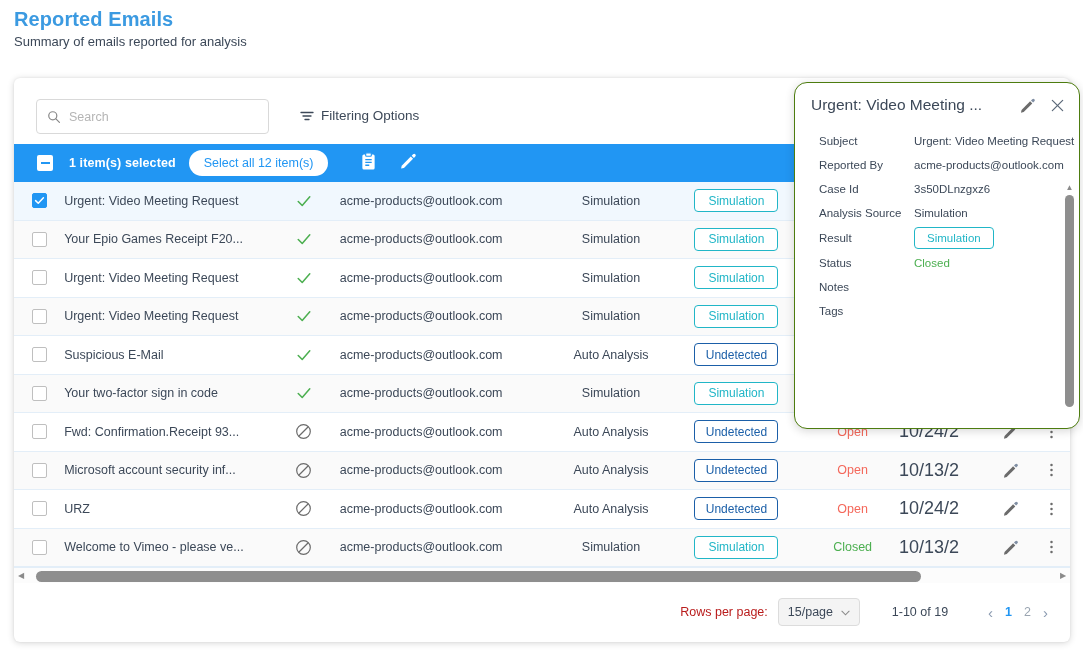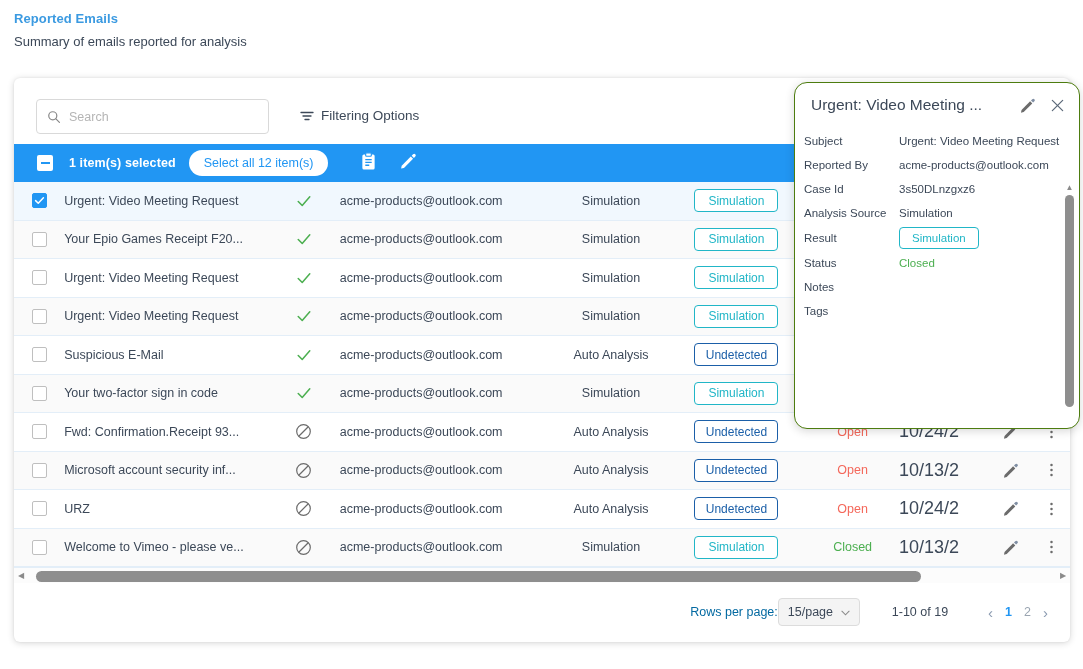--- a/index.html
+++ b/index.html
@@ -8,21 +8,21 @@
     width: 1083px; height: 669px;
     background: #ffffff;
     font-family: "Liberation Sans", sans-serif;
     overflow: hidden;
   }
   #root { position: relative; width: 1083px; height: 669px; background: #fff; }
 
   
   .page-head { position: absolute; left: 14px; top: 8px; }
   .page-title {
-    font-size: 13px; color: #3b9ae1; font-weight: 600;
+    font-size: 20px; color: #3b9ae1; font-weight: 600;
     letter-spacing: .1px; margin: 0 0 3px 0; line-height: 22px;
   }
   .page-sub { font-size: 13px; color: #3c4858; line-height: 17px; }
 
   
   .card {
     position: absolute; left: 14px; top: 78px;
     width: 1056px; height: 564px;
     background: #fff;
     border-radius: 6px;
@@ -122,21 +122,21 @@
     position: absolute; left: 8px; top: 1px;
     width: 885px; height: 11px; border-radius: 6px; background: #8e8e8e;
   }
 
   
   .footer {
     position: relative; height: 58px;
     display: flex; align-items: center; justify-content: flex-end;
     padding-right: 22px; gap: 0;
   }
-  .rows-label { font-size: 12.5px; color: #0369a1; }
+  .rows-label { font-size: 12.5px; color: #b91c1c; margin-right: 10px; }
   .rows-select {
     width: 82px; height: 28px; border: 1px solid #dcdcdc; border-radius: 4px;
     background: #f4f4f4; display: flex; align-items: center;
     justify-content: space-between; padding: 0 9px;
     font-size: 12.5px; color: #3c4858; cursor: pointer; margin-right: 32px;
   }
   .range-label { font-size: 12.5px; color: #3c4858; margin-right: 40px; }
   .pager { display: flex; align-items: center; gap: 12px; font-size: 12.5px; }
   .pg-arrow { color: #8a9ab0; font-size: 15px; cursor: pointer; }
   .pg-num { color: #9aa5b1; cursor: pointer; }
@@ -152,21 +152,21 @@
   }
   .panel-head {
     position: relative; height: 46px; padding: 11px 14px 0 16px;
     display: flex; align-items: flex-start;
   }
   .panel-title {
     font-size: 15.5px; color: #3c4858; flex: 1;
     white-space: nowrap; overflow: hidden; line-height: 22px;
   }
   .panel-head-icons { display: flex; align-items: center; gap: 14px; padding-top: 3px; }
-  .panel-body { position: relative; padding: 0 0 0 9px; }
+  .panel-body { position: relative; padding: 0 0 0 16px; margin-left: 8px; }
   .p-row { display: flex; align-items: center; height: 24px; font-size: 11.5px; }
   .p-row.tall { height: 26px; }
   .p-key { width: 95px; color: #3c4858; }
   .p-val { color: #3c4858; white-space: nowrap; }
   .p-val.green { color: #4caf50; }
   .p-badge {
     display: inline-flex; align-items: center; justify-content: center;
     height: 22px; padding: 0 12px; border: 1px solid #21b6c7;
     border-radius: 4px; color: #21b6c7; font-size: 11.5px; background: #fff;
   }

